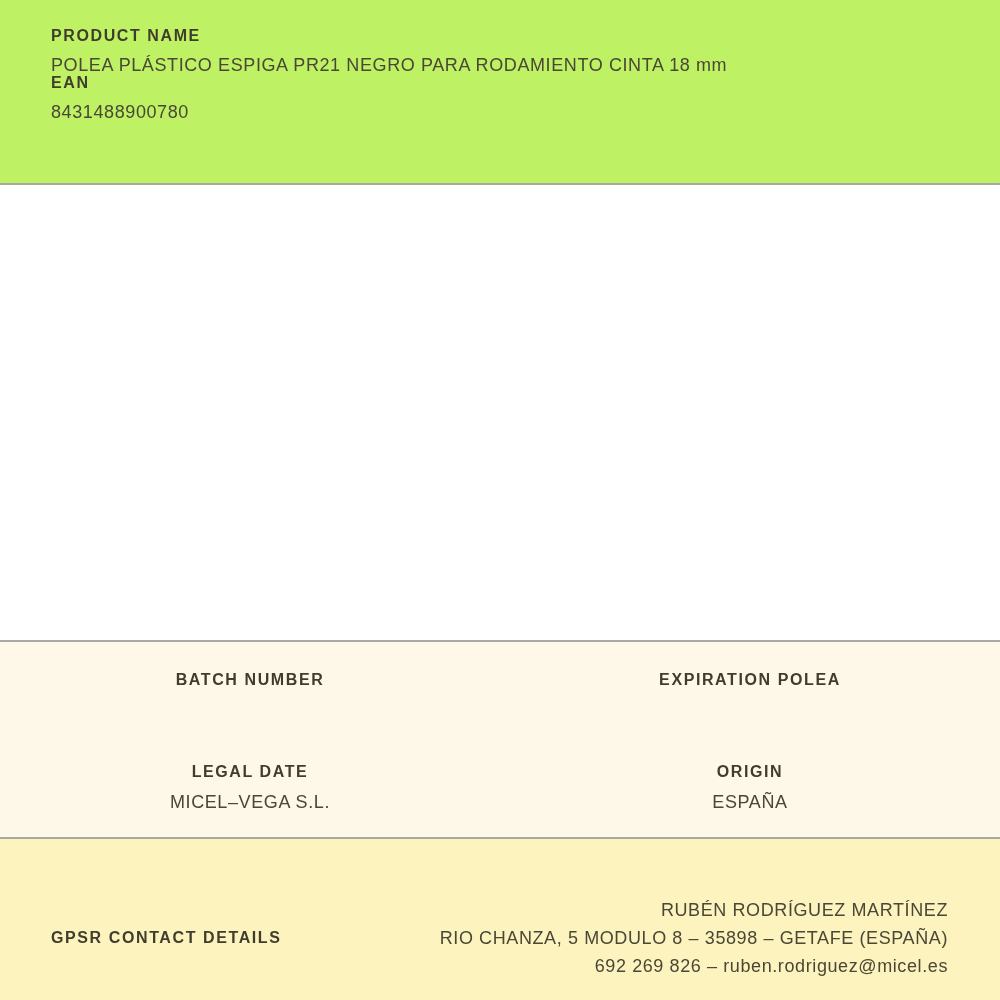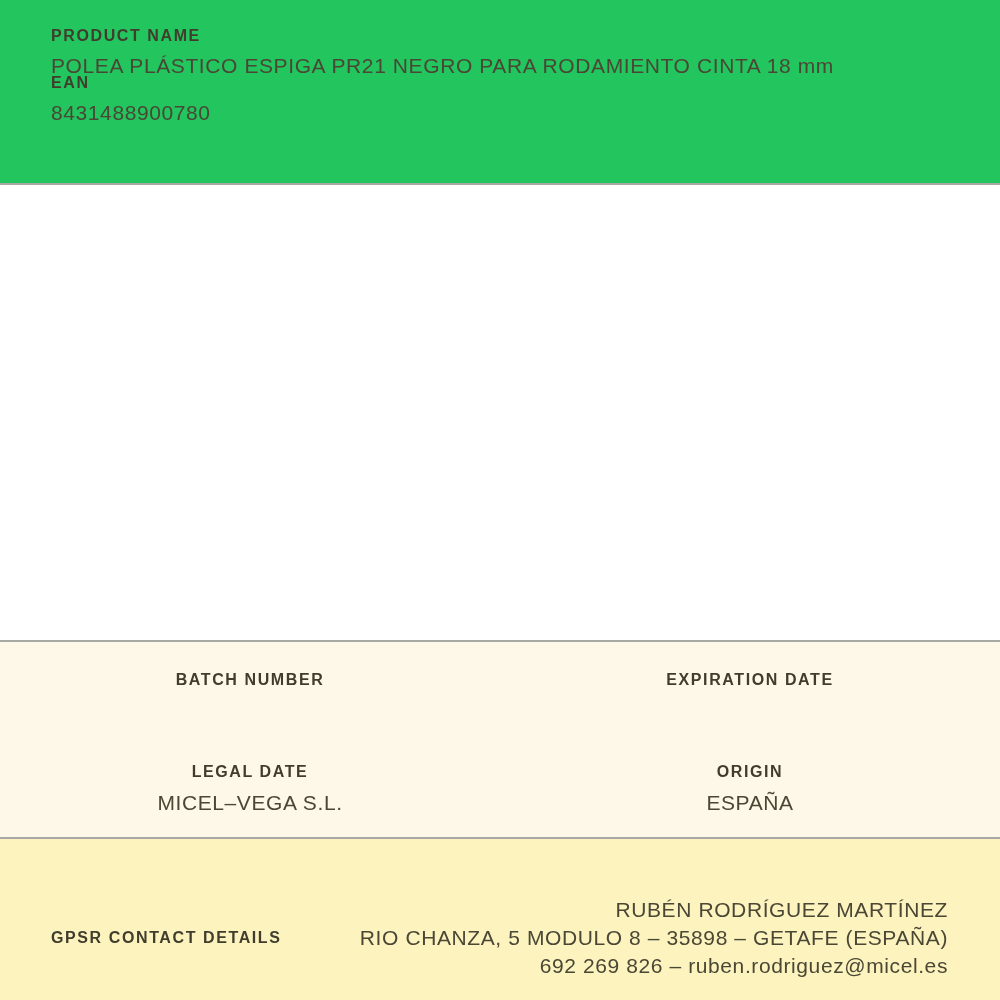--- a/index.html
+++ b/index.html
@@ -19,30 +19,30 @@
   }
   .label-caps {
     font-weight: bold;
     font-size: 16px;
     line-height: 17px;
     letter-spacing: 1.6px;
     color: #403d2d;
   }
   .value-text {
     font-weight: normal;
-    font-size: 21px;
+    font-size: 18px;
     line-height: 17px;
     letter-spacing: 0.6px;
     color: #4a4735;
   }
 
   
   .section-header {
     height: 185px;
-    background: #22c55e;
+    background: #bef264;
     border-bottom: 2px solid #a9a9a4;
     padding: 27px 51px 0 51px;
   }
   .section-header .value-text { margin-top: 13px; }
   .section-header .ean-label { }
 
   
   .section-image {
     height: 457px;
     background: #ffffff;
@@ -97,21 +97,21 @@
   <div class="section-image"></div>
 
   <div class="section-details">
     <div class="details-col">
       <div class="label-caps">BATCH NUMBER</div>
       <div class="value-text field-value"></div>
       <div class="label-caps second-label">LEGAL DATE</div>
       <div class="value-text field-value">MICEL–VEGA S.L.</div>
     </div>
     <div class="details-col">
-      <div class="label-caps">EXPIRATION DATE</div>
+      <div class="label-caps">EXPIRATION POLEA</div>
       <div class="value-text field-value"></div>
       <div class="label-caps second-label">ORIGIN</div>
       <div class="value-text field-value">ESPAÑA</div>
     </div>
   </div>
 
   <div class="section-contact">
     <div class="label-caps contact-label">GPSR CONTACT DETAILS</div>
     <div class="contact-lines">
       <span class="value-text">RUBÉN RODRÍGUEZ MARTÍNEZ</span>

